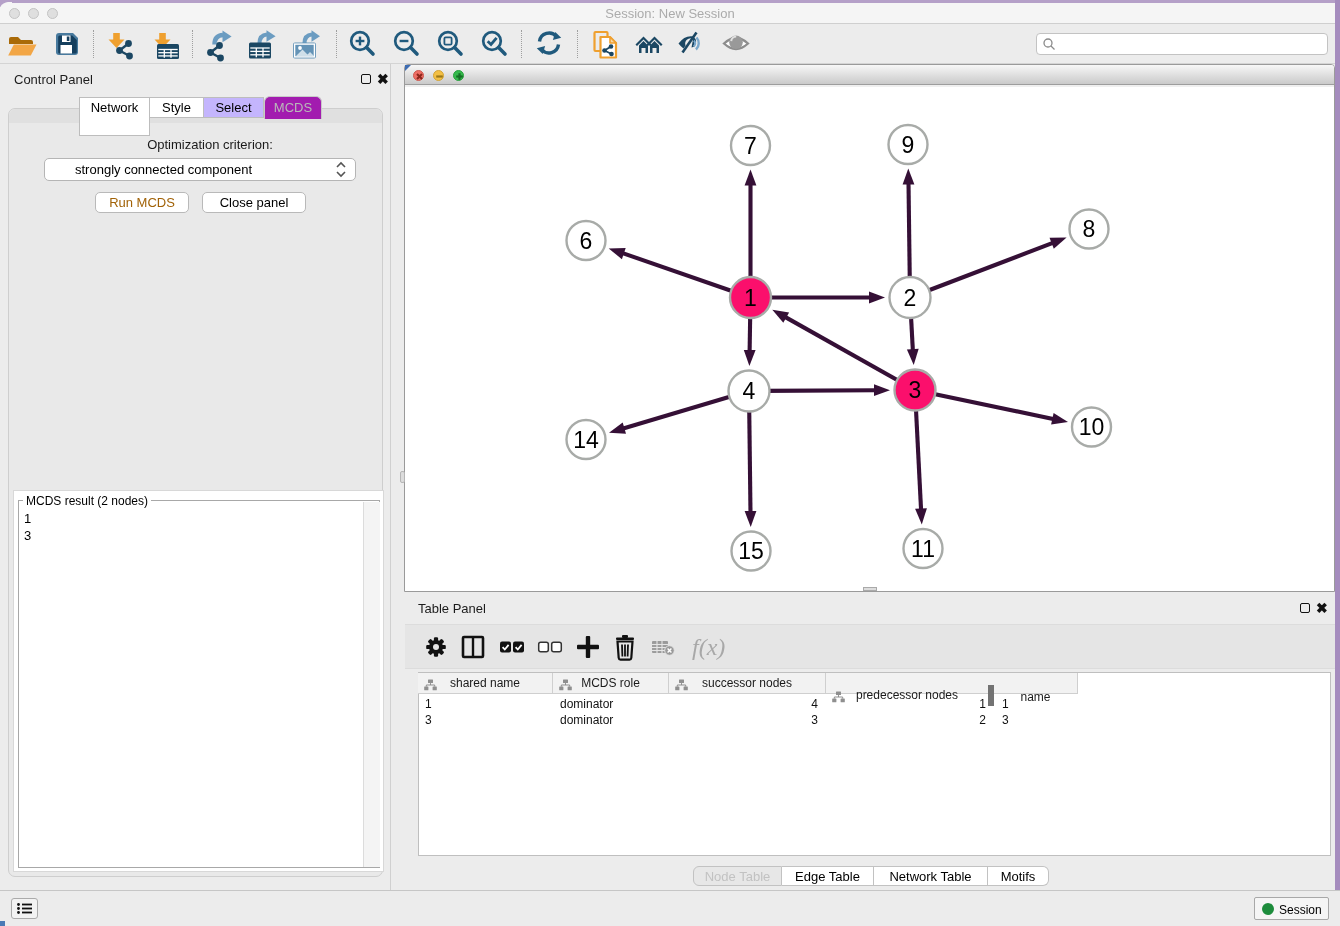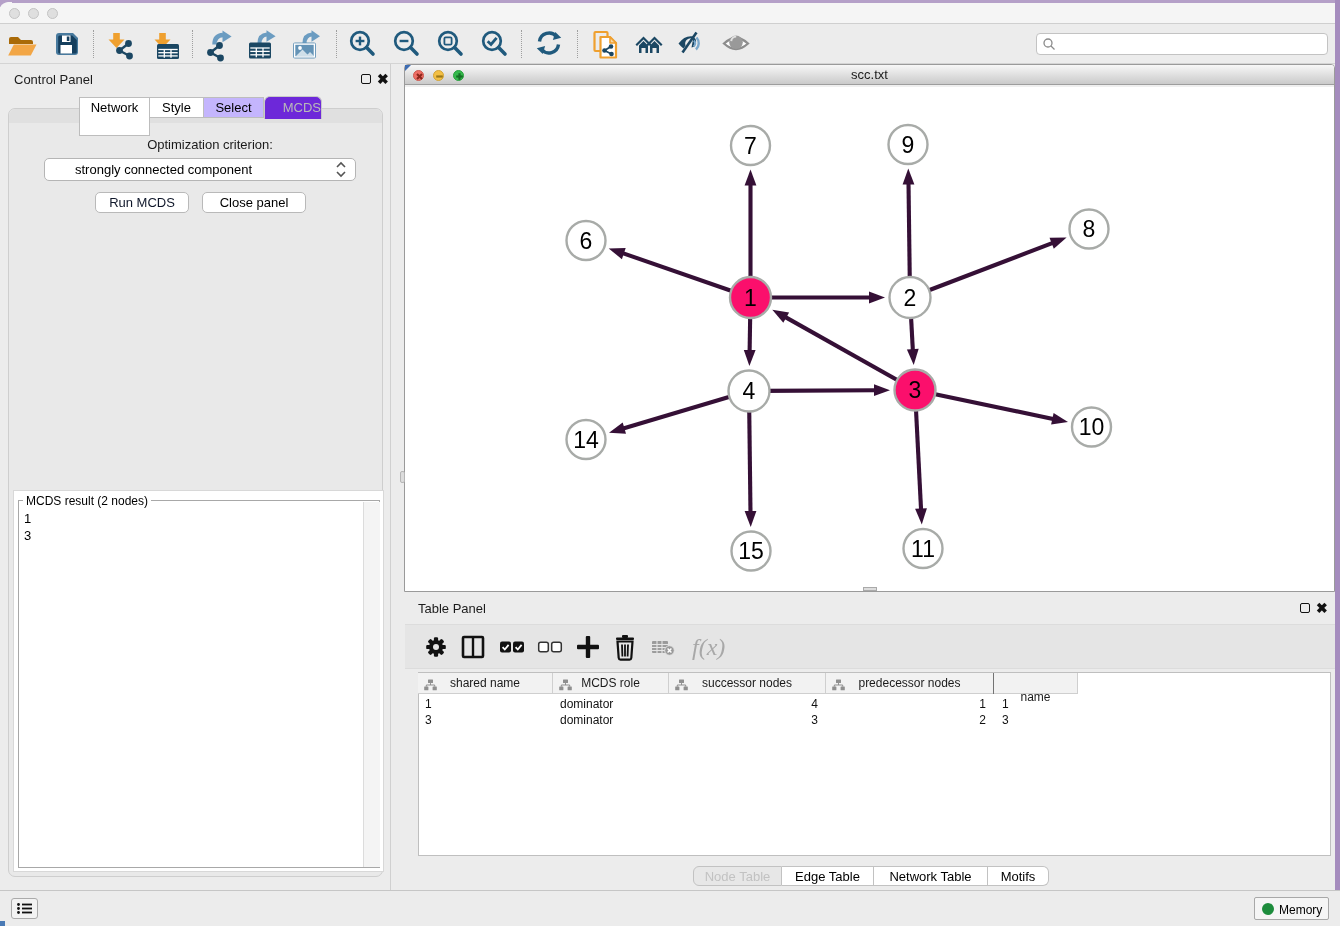--- a/index.html
+++ b/index.html
@@ -14,20 +14,21 @@
 
   <div class="abs" style="left:0;top:0;width:1340px;height:3px;background:#b5a0c8;"></div>
   <div class="abs" style="left:1335px;top:0;width:5px;height:926px;background:#a58cbe;"></div>
   <div class="abs" style="left:0;top:0;width:7px;height:7px;background:#b5a0c8;"></div>
   <div class="abs" style="left:2px;top:2px;width:10px;height:8px;background:#f5f5f5;border-top-left-radius:6px;"></div>
 
   <div class="abs" style="left:0;top:3px;width:1335px;height:21px;background:#f5f5f5;border-bottom:1px solid #cfcfcf;border-top-left-radius:6px;"></div>
   <div class="abs" style="left:9px;top:8px;width:11px;height:11px;border-radius:50%;background:#dfdfdf;border:1px solid #c4c4c4;"></div>
   <div class="abs" style="left:28px;top:8px;width:11px;height:11px;border-radius:50%;background:#dfdfdf;border:1px solid #c4c4c4;"></div>
   <div class="abs" style="left:47px;top:8px;width:11px;height:11px;border-radius:50%;background:#dfdfdf;border:1px solid #c4c4c4;"></div>
+  <div class="abs" style="left:0;top:6px;width:1340px;text-align:center;font-size:13px;color:#ababab;">Session: New Session</div>
 
   <div class="abs" style="left:0;top:24px;width:1335px;height:40px;background:#ececec;border-bottom:1px solid #d4d4d4;"></div>
   <div id="toolbar-icons" class="abs" style="left:0;top:24px;width:1335px;height:40px;">
   <div class="abs" style="left:93px;top:6px;width:1px;height:28px;border-left:1px dotted #9f9f9f;"></div>
       <div class="abs" style="left:192px;top:6px;width:1px;height:28px;border-left:1px dotted #9f9f9f;"></div>
       <div class="abs" style="left:336px;top:6px;width:1px;height:28px;border-left:1px dotted #9f9f9f;"></div>
       <div class="abs" style="left:521px;top:6px;width:1px;height:28px;border-left:1px dotted #9f9f9f;"></div>
       <div class="abs" style="left:577px;top:6px;width:1px;height:28px;border-left:1px dotted #9f9f9f;"></div>
   <svg class="abs" style="left:7px;top:4px" width="30" height="34" viewBox="0 0 30 34">
         <path d="M2 11 a2 2 0 0 1 2-2 h7 l3 3 h10 a2 2 0 0 1 2 2 v2 H2 z" fill="#a96a08"></path>
@@ -156,30 +157,30 @@
   <div class="abs" style="left:361px;top:74px;width:10px;height:10px;border:1.5px solid #111;border-radius:2px;"></div>
   <div class="abs" style="left:377px;top:71px;font-size:14px;font-weight:bold;color:#111;">✖</div>
 
   <div class="abs" style="left:8px;top:108px;width:375px;height:769px;background:#e9e9e9;border:1px solid #cecece;border-radius:7px;"></div>
 
   <div class="abs" style="left:9px;top:109px;width:373px;height:14px;background:#e0e0e0;border-radius:7px 7px 0 0;"></div>
 
   <div class="abs" style="left:79px;top:97px;width:71px;height:39px;background:#fff;border:1px solid #bdbdbd;font-size:13px;color:#000;text-align:center;line-height:20px;">Network</div>
   <div class="abs" style="left:150px;top:97px;width:54px;height:21px;background:#fff;border:1px solid #bdbdbd;border-left:none;font-size:13px;color:#000;text-align:center;line-height:20px;">Style</div>
   <div class="abs" style="left:204px;top:97px;width:60px;height:21px;background:#c4b5fd;border:1px solid #bdbdbd;border-left:none;font-size:13px;color:#000;text-align:center;line-height:20px;">Select</div>
-  <div class="abs" style="left:264px;top:96px;width:58px;height:23px;background:#6d28d9;border:1px solid #c9c9c9;border-bottom:none;border-radius:6px 6px 0 0;font-size:13px;color:#b9b9b9;text-align:right;line-height:22px;">MCDS</div>
+  <div class="abs" style="left:264px;top:96px;width:58px;height:23px;background:#a21caf;border:1px solid #c9c9c9;border-bottom:none;border-radius:6px 6px 0 0;font-size:13px;color:#b9b9b9;text-align:center;line-height:22px;">MCDS</div>
 
   <div class="abs" style="left:0;top:137px;width:391px;text-align:center;font-size:13px;color:#1a1a1a;padding-left:29px;">Optimization criterion:</div>
   <div class="abs" style="left:44px;top:158px;width:312px;height:23px;background:#fff;border:1px solid #b5b5b5;border-radius:5px;"></div>
   <div class="abs" style="left:75px;top:162px;font-size:13px;color:#000;">strongly connected component</div>
   <svg class="abs" style="left:334px;top:161px;" width="14" height="17" viewBox="0 0 14 17">
       <path d="M3 6 L7 2 L11 6" fill="none" stroke="#555" stroke-width="1.6"></path>
       <path d="M3 11 L7 15 L11 11" fill="none" stroke="#555" stroke-width="1.6"></path>
     </svg>
-  <div class="abs" style="left:95px;top:192px;width:94px;height:21px;background:#fff;border:1px solid #b9b9b9;border-radius:5px;font-size:13px;color:#0f172a;text-align:center;line-height:19px;">Run MCDS</div>
+  <div class="abs" style="left:95px;top:192px;width:94px;height:21px;background:#fff;border:1px solid #b9b9b9;border-radius:5px;font-size:13px;color:#a16207;text-align:center;line-height:19px;">Run MCDS</div>
   <div class="abs" style="left:202px;top:192px;width:104px;height:21px;background:#fff;border:1px solid #b9b9b9;border-radius:5px;font-size:13px;color:#000;text-align:center;line-height:19px;">Close panel</div>
 
   <div class="abs" style="left:13px;top:490px;width:371px;height:382px;background:#fff;border:1px solid #d8d8d8;"></div>
   <div class="abs" style="left:18px;top:500px;width:362px;height:368px;border:1px solid #a8a8a8;"></div>
   <div class="abs" style="left:23px;top:494px;background:#fff;padding:0 3px;font-size:12px;color:#000;">MCDS result (2 nodes)</div>
   <div class="abs" style="left:363px;top:502px;width:17px;height:365px;background:#f4f4f4;border-left:1px solid #dcdcdc;"></div>
   <div class="abs" style="left:24px;top:511px;font-size:13px;color:#000;">1</div>
   <div class="abs" style="left:24px;top:528px;font-size:13px;color:#000;">3</div>
 
   <div class="abs" style="left:404px;top:64px;width:931px;height:528px;background:#fff;border:1px solid #9a9a9a;border-radius:4px 4px 0 0;"></div>
@@ -188,21 +189,20 @@
 
   <div class="abs" style="left:413px;top:70px;width:11px;height:11px;border-radius:50%;background:#ef6e65;border:1px solid #cd5a51;"></div>
   <div class="abs" style="left:433px;top:70px;width:11px;height:11px;border-radius:50%;background:#f3bf43;border:1px solid #d3a437;"></div>
   <div class="abs" style="left:453px;top:70px;width:11px;height:11px;border-radius:50%;background:#35b94c;border:1px solid #2aa03f;"></div>
   <svg class="abs" style="left:413px;top:70px" width="53" height="13" viewBox="0 0 53 13">
     <path d="M4 4 L9 9 M9 4 L4 9" stroke="#8c271c" stroke-width="2.1"></path>
     <line x1="23.2" y1="6.5" x2="29.8" y2="6.5" stroke="#9a7718" stroke-width="2.2"></line>
     <line x1="43.2" y1="6.5" x2="49.8" y2="6.5" stroke="#156e25" stroke-width="2.2"></line>
     <line x1="46.5" y1="3.2" x2="46.5" y2="9.8" stroke="#156e25" stroke-width="2.2"></line>
   </svg>
-  <div class="abs" style="left:404px;top:67px;width:931px;text-align:center;font-size:13px;color:#1a1a1a;">scc.txt</div>
 
   <svg class="abs" style="left:405px;top:65px" width="6" height="6" viewBox="0 0 6 6">
       <path d="M0 0 L6 0 L0 6 Z" fill="#3e6db3"></path>
     </svg>
 
   <div class="abs" style="left:405px;top:87px;width:929px;height:504px;background:#fff;"></div>
   <div id="graph" class="abs" style="left:405px;top:91px;width:929px;height:500px;">
   <svg width="929" height="500" viewBox="0 0 929 500">
   <line x1="345.5" y1="206.5" x2="345.5" y2="92.5" stroke="#351036" stroke-width="4.1"></line>
   <polygon points="345.5,78.5 351.4,94.5 339.6,94.5" fill="#351036"></polygon>
@@ -350,21 +350,21 @@
       </div>
   <div class="abs" style="left:251px;top:0;width:157px;height:21px;border-right:1px solid #cfcfcf;">
         <span style="position:absolute;left:6px;top:4px;"><svg width="13" height="12" viewBox="0 0 13 12">
             <rect x="4" y="0.5" width="5" height="3.6" rx="0.5" fill="#8f8f8f"></rect>
             <rect x="0.2" y="7.6" width="4.2" height="3.6" rx="0.5" fill="#8f8f8f"></rect>
             <rect x="8.6" y="7.6" width="4.2" height="3.6" rx="0.5" fill="#8f8f8f"></rect>
             <path d="M6.5 4.1 V6 M2.3 7.6 V6 H10.7 V7.6" fill="none" stroke="#8f8f8f" stroke-width="1"></path>
           </svg></span>
         <div style="position:absolute;left:0;right:0;top:3px;text-align:center;font-size:12px;color:#1a1a1a;">successor nodes</div>
       </div>
-  <div class="abs" style="left:408px;top:0;width:168px;height:21px;border-right:1px solid #737373;">
+  <div class="abs" style="left:408px;top:12px;width:168px;height:21px;border-right:6px solid #737373;">
         <span style="position:absolute;left:6px;top:4px;"><svg width="13" height="12" viewBox="0 0 13 12">
             <rect x="4" y="0.5" width="5" height="3.6" rx="0.5" fill="#8f8f8f"></rect>
             <rect x="0.2" y="7.6" width="4.2" height="3.6" rx="0.5" fill="#8f8f8f"></rect>
             <rect x="8.6" y="7.6" width="4.2" height="3.6" rx="0.5" fill="#8f8f8f"></rect>
             <path d="M6.5 4.1 V6 M2.3 7.6 V6 H10.7 V7.6" fill="none" stroke="#8f8f8f" stroke-width="1"></path>
           </svg></span>
         <div style="position:absolute;left:0;right:0;top:3px;text-align:center;font-size:12px;color:#1a1a1a;">predecessor nodes</div>
       </div>
   <div class="abs" style="left:576px;top:0;width:84px;height:21px;border-right:1px solid #cfcfcf;">
         <div style="position:absolute;left:0;right:0;top:17px;text-align:center;font-size:12px;color:#1a1a1a;">name</div>
@@ -395,16 +395,16 @@
   <svg class="abs" style="left:17px;top:903px" width="15" height="11" viewBox="0 0 15 11">
     <circle cx="1.5" cy="1.5" r="1.4" fill="#111"></circle>
       <rect x="5" y="0.6" width="10" height="1.8" fill="#111"></rect>
     <circle cx="1.5" cy="5.5" r="1.4" fill="#111"></circle>
       <rect x="5" y="4.6" width="10" height="1.8" fill="#111"></rect>
     <circle cx="1.5" cy="9.5" r="1.4" fill="#111"></circle>
       <rect x="5" y="8.6" width="10" height="1.8" fill="#111"></rect>
   </svg>
   <div class="abs" style="left:1254px;top:897px;width:75px;height:23px;background:#f5f5f5;border:1px solid #a8a8a8;border-radius:2px;"></div>
   <div class="abs" style="left:1262px;top:903px;width:12px;height:12px;border-radius:50%;background:#1d8c3c;"></div>
-  <div class="abs" style="left:1279px;top:903px;font-size:12px;color:#000;">Memory</div>
+  <div class="abs" style="left:1279px;top:903px;font-size:12px;color:#000;">Session</div>
   <div class="abs" style="left:0;top:921px;width:5px;height:5px;background:#4a7ab5;"></div>
 
 </div>
 
 </body></html>

